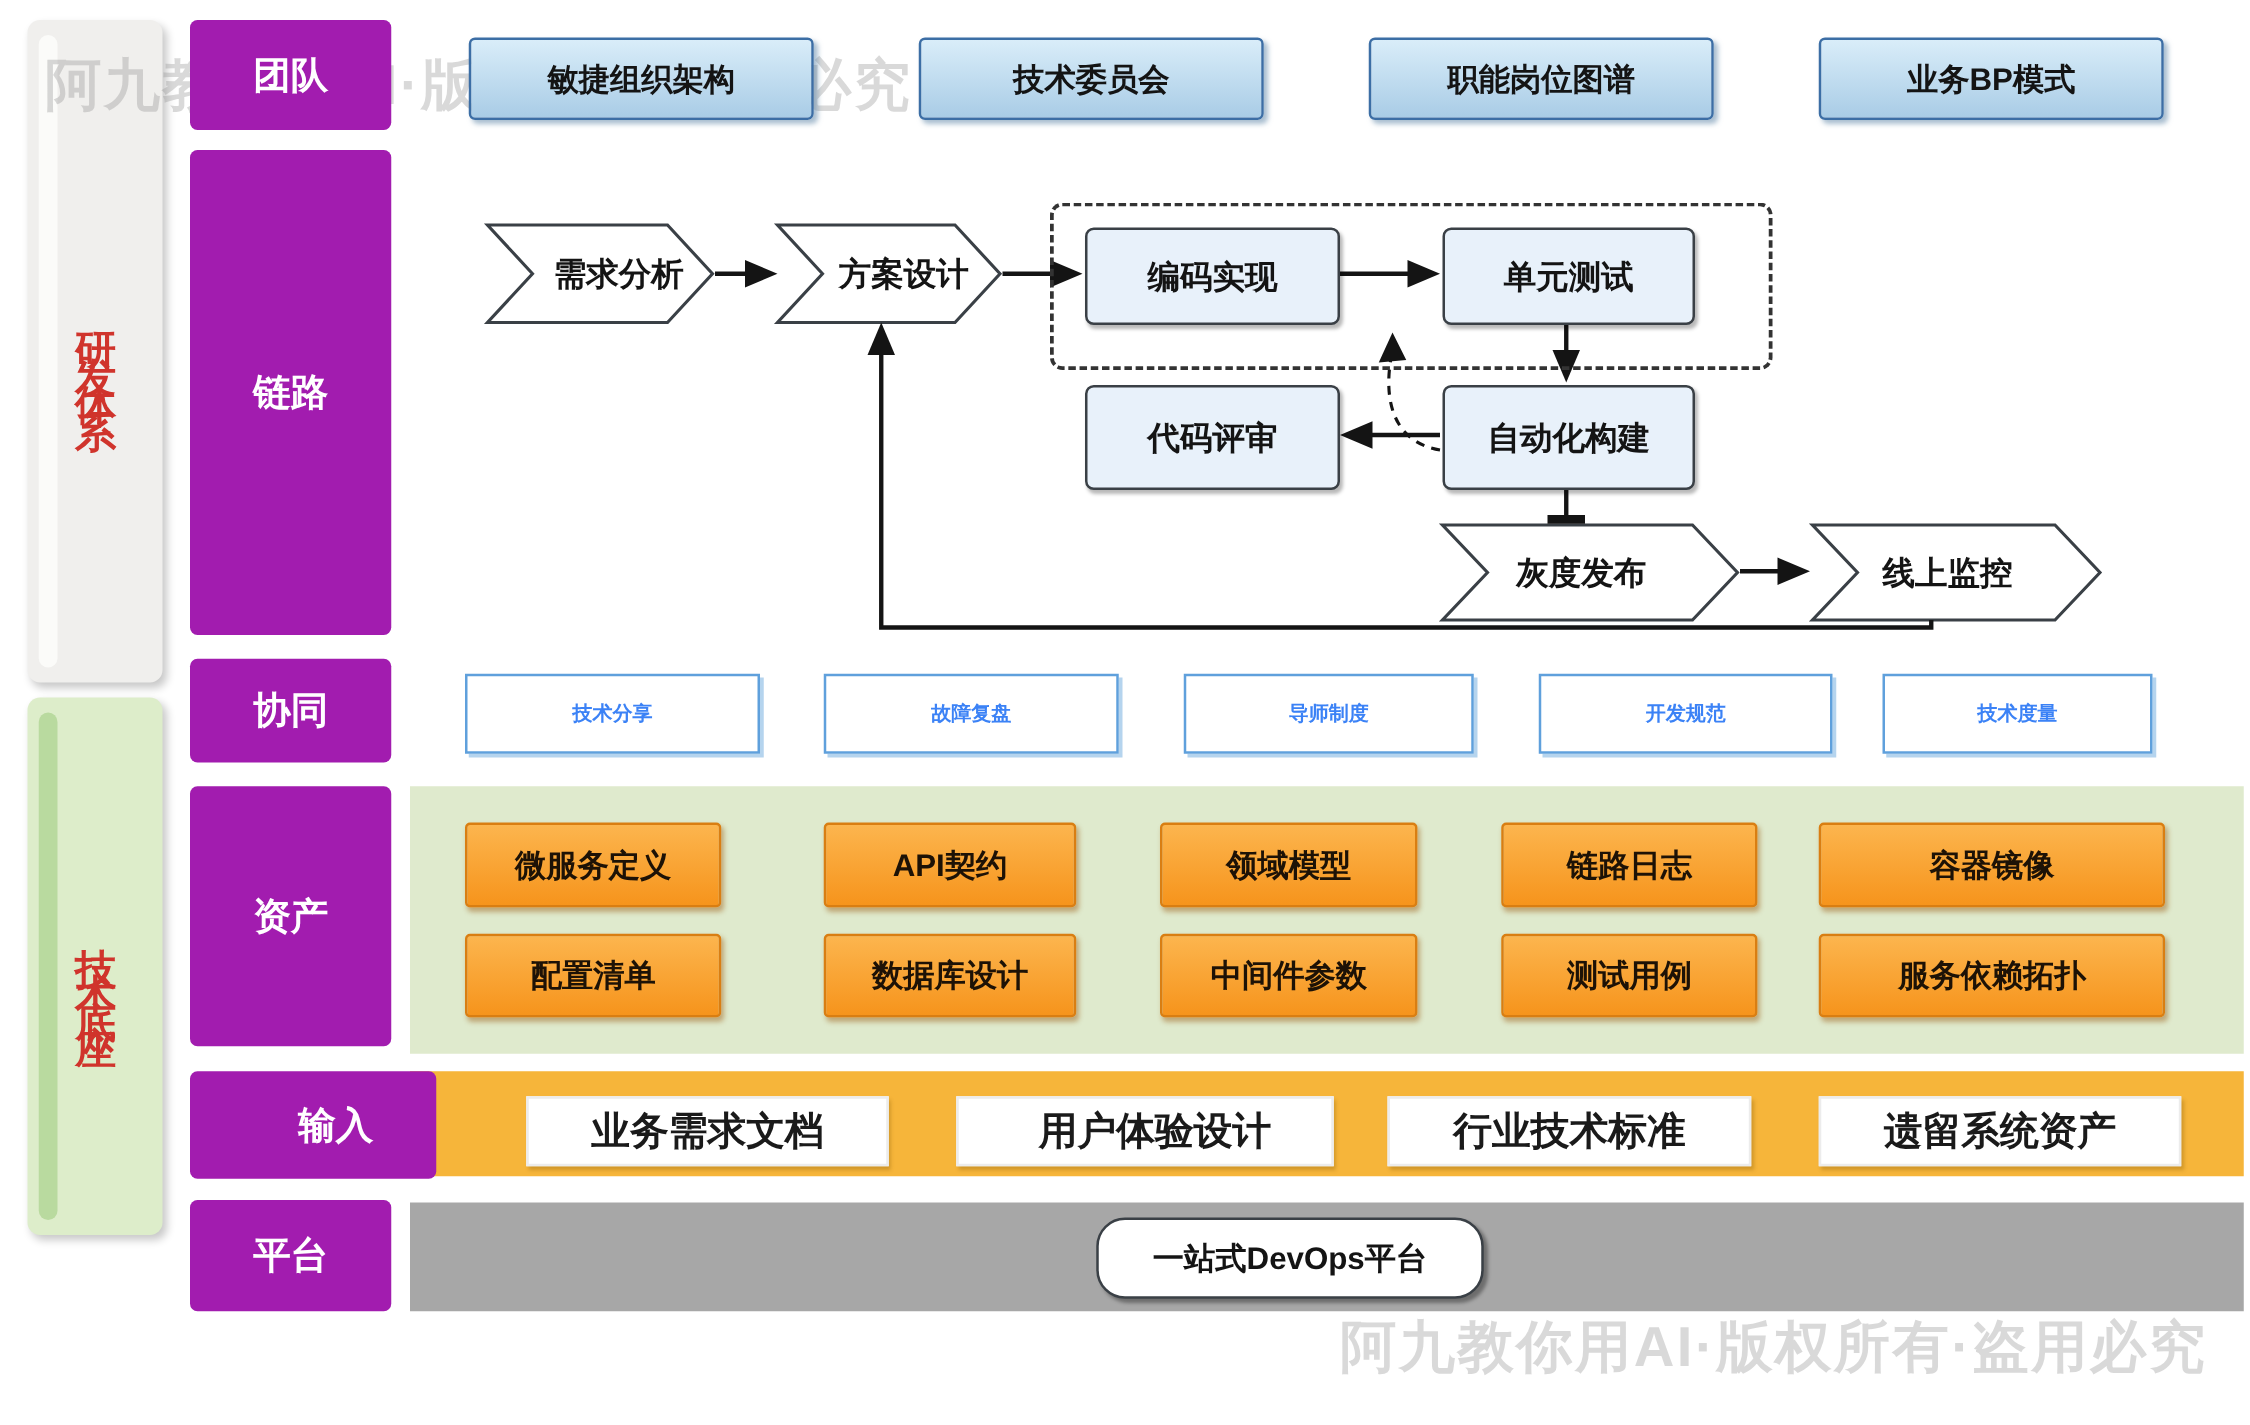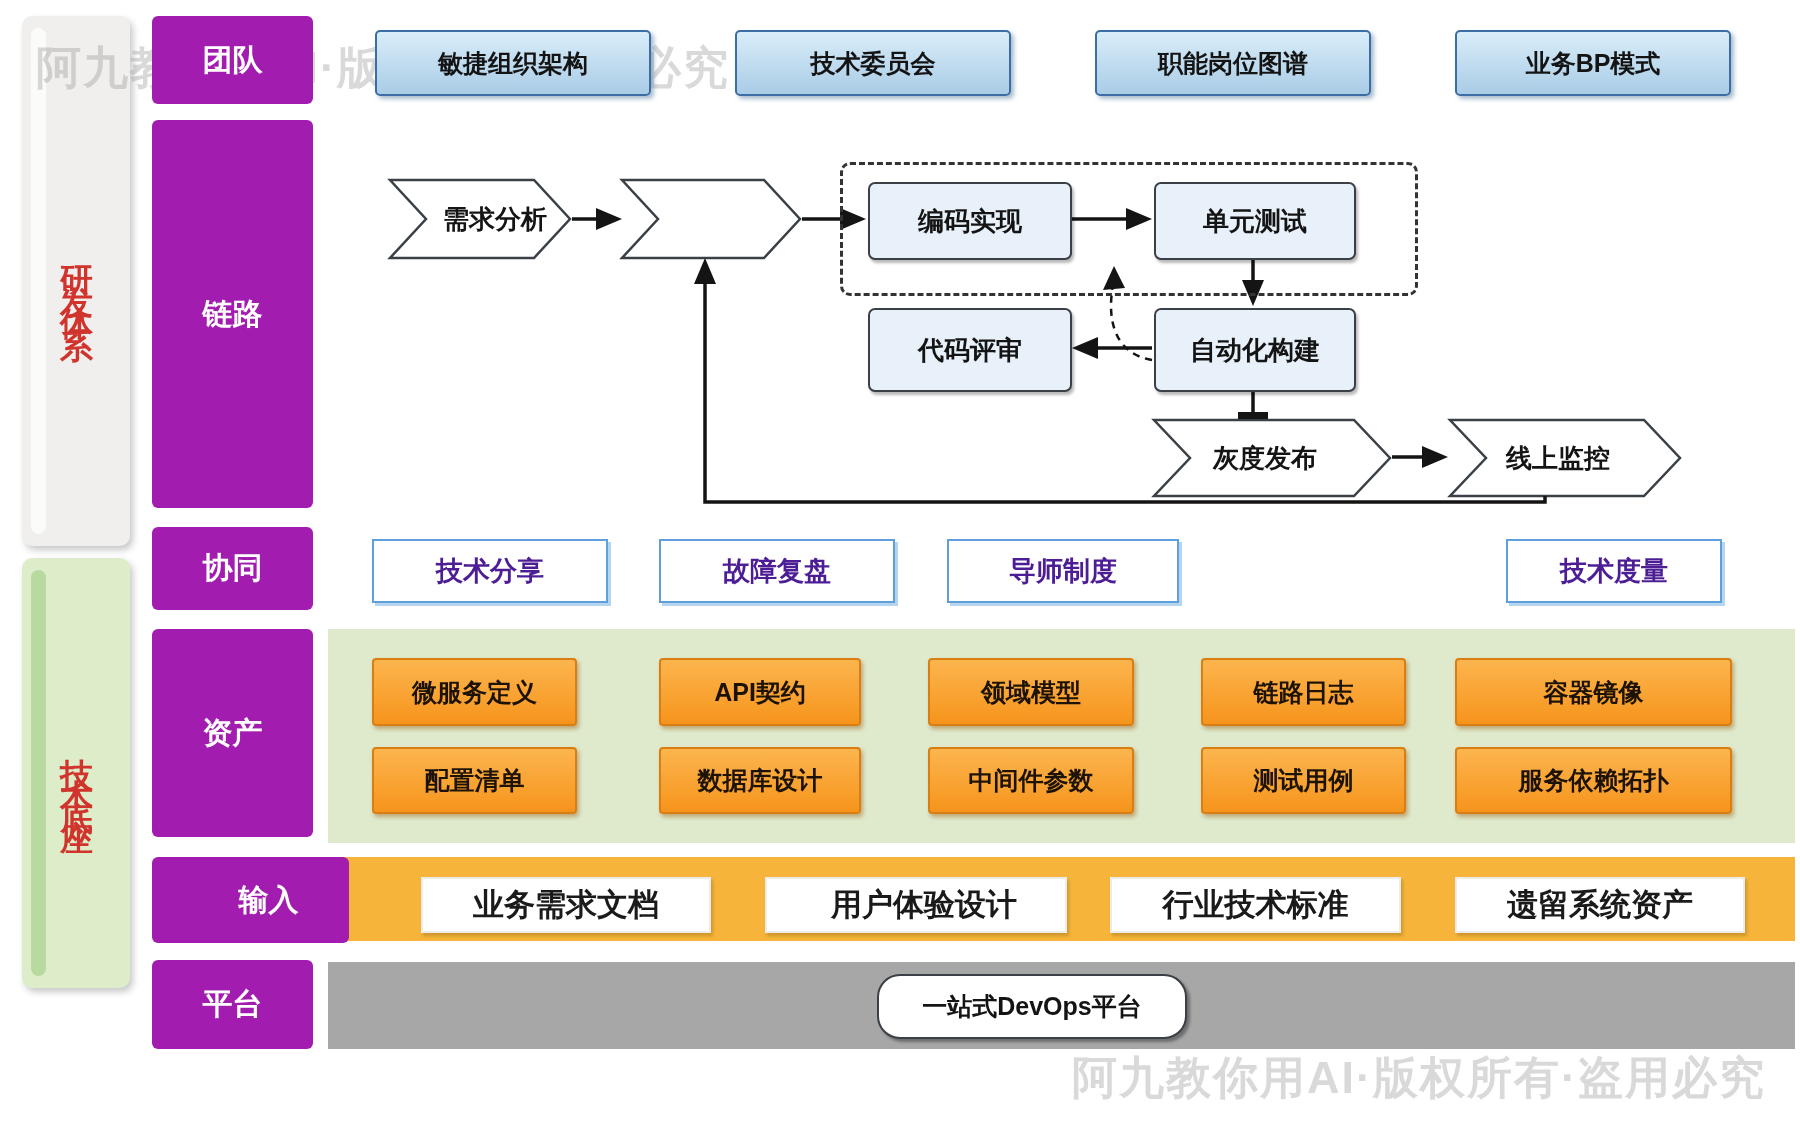--- a/index.html
+++ b/index.html
@@ -52,21 +52,21 @@
   .flow-box {
     z-index:4; background:#e8f1fa; border:2.5px solid #3a4046; border-radius:7px;
     display:flex; align-items:center; justify-content:center; font-size:26px; font-weight:bold; color:#141414;
     box-shadow:2px 3px 3px rgba(0,0,0,0.28);
   }
   .chev-label { z-index:4; display:flex; align-items:center; justify-content:center; font-size:26px; font-weight:bold; color:#141414; }
 
   
   .collab-box {
     z-index:3; background:#ffffff; border:2px solid #5fa0dc;
-    display:flex; align-items:center; justify-content:center; font-size:27px; font-weight:bold; color:#4c1d95;
+    display:flex; align-items:center; justify-content:center; font-size:16px; font-weight:bold; color:#3b82f6;
     box-shadow:3px 3px 0 #b5d4ee;
   }
 
   
   .asset-box {
     z-index:3; background:linear-gradient(#fcb54e,#f6941c); border:2px solid #d97e12; border-radius:4px;
     display:flex; align-items:center; justify-content:center; font-size:25px; font-weight:bold; color:#1d1206;
     box-shadow:2px 3px 4px rgba(150,85,10,0.45);
   }
 
@@ -148,30 +148,32 @@
 
     <g>
       <path d="M 1152,360 C 1116,354 1105,322 1114,280" fill="none" stroke="#141414" stroke-width="2.5" stroke-dasharray="7 6"></path>
       <polygon points="1114,266 1103,290 1125,288" fill="#141414"></polygon>
     </g>
   </svg>
 
   <div class="abs dashed-box" style="left:840px;top:162px;width:572px;height:128px;"></div>
 
   <div class="abs chev-label" style="left:420px;top:180px;width:150px;height:78px;">需求分析</div>
+  <div class="abs chev-label" style="left:648px;top:180px;width:150px;height:78px;">方案设计</div>
   <div class="abs flow-box" style="left:868px;top:182px;width:200px;height:74px;">编码实现</div>
   <div class="abs flow-box" style="left:1154px;top:182px;width:198px;height:74px;">单元测试</div>
   <div class="abs flow-box" style="left:868px;top:308px;width:200px;height:80px;">代码评审</div>
   <div class="abs flow-box" style="left:1154px;top:308px;width:198px;height:80px;">自动化构建</div>
   <div class="abs chev-label" style="left:1180px;top:420px;width:170px;height:76px;">灰度发布</div>
   <div class="abs chev-label" style="left:1478px;top:420px;width:160px;height:76px;">线上监控</div>
 
   <div class="abs collab-box" style="left:372px;top:539px;width:232px;height:60px;">技术分享</div>
   <div class="abs collab-box" style="left:659px;top:539px;width:232px;height:60px;">故障复盘</div>
   <div class="abs collab-box" style="left:947px;top:539px;width:228px;height:60px;">导师制度</div>
+  <div class="abs collab-box" style="left:1231px;top:539px;width:231px;height:60px;">开发规范</div>
   <div class="abs collab-box" style="left:1506px;top:539px;width:212px;height:60px;">技术度量</div>
 
   <div class="abs asset-box" style="left:372px;top:658px;width:201px;height:64px;">微服务定义</div>
   <div class="abs asset-box" style="left:659px;top:658px;width:198px;height:64px;">API契约</div>
   <div class="abs asset-box" style="left:928px;top:658px;width:202px;height:64px;">领域模型</div>
   <div class="abs asset-box" style="left:1201px;top:658px;width:201px;height:64px;">链路日志</div>
   <div class="abs asset-box" style="left:1455px;top:658px;width:273px;height:64px;">容器镜像</div>
 
   <div class="abs asset-box" style="left:372px;top:747px;width:201px;height:63px;">配置清单</div>
   <div class="abs asset-box" style="left:659px;top:747px;width:198px;height:63px;">数据库设计</div>

